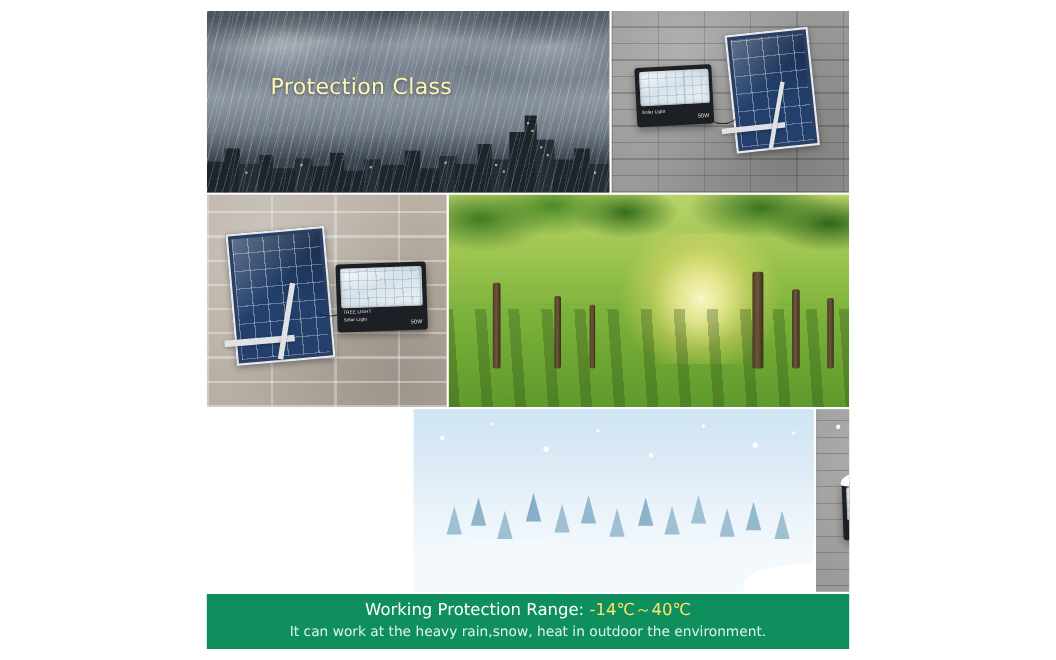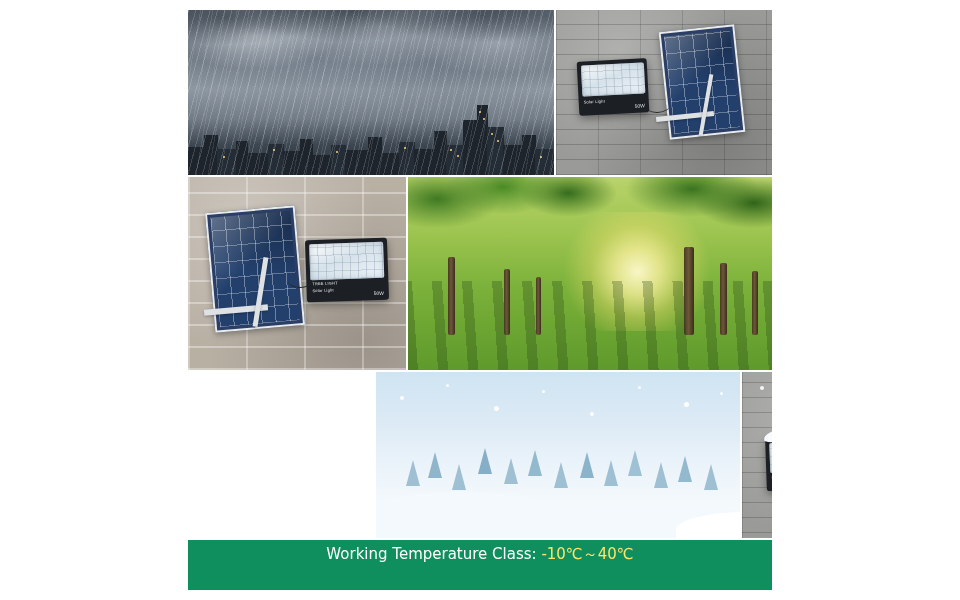--- a/index.html
+++ b/index.html
@@ -167,20 +167,21 @@
         <div class="win" style="left:269px;bottom:18px;width:2px;height:2px"></div>
         <div class="win" style="left:148px;bottom:22px;width:2px;height:2px"></div>
         <div class="win" style="left:216px;bottom:26px;width:2px;height:2px"></div>
         <div class="win" style="left:85px;bottom:24px;width:2px;height:2px"></div>
         <div class="win" style="left:35px;bottom:17px;width:2px;height:2px"></div>
         <div class="win" style="left:352px;bottom:17px;width:2px;height:2px"></div>
       </div>
       <div class="rain"></div>
       <div class="rain2"></div>
       <div class="rain-title">
+        <div class="l2">Protection Class</div>
       </div>
     </div>
 
     <div class="tile brick" id="tile-wall-a">
 
       <div class="panel" style="left:108px;top:18px;width:72px;height:104px;transform:rotate(-6deg);">
         <div class="cells"></div>
       </div>
       <div class="panel-stand" style="left:100px;top:104px;width:58px;height:5px;transform:rotate(-6deg);"></div>
       <div class="panel-stand" style="left:148px;top:64px;width:4px;height:62px;transform:rotate(10deg);"></div>
@@ -264,18 +265,19 @@
       <div class="snowcap" style="left:22px;top:54px;width:74px;height:16px;transform:rotate(-2deg);"></div>
 
       <div class="snowflake" style="left:18px;top:14px;width:4px;height:4px"></div>
 
     </div>
 
   </div>
 
   <div class="banner">
     <div class="b1">
-      <span>Working Temperature Class:</span>
-      <span class="temp">-10℃～40℃</span>
-    </div>
+      <span>Working Protection Range:</span>
+      <span class="temp">-14℃～40℃</span>
+    </div>
+    <div class="b2">It can work at the heavy rain,snow, heat in outdoor the environment.</div>
   </div>
 
 </div>
 
 </body></html>

